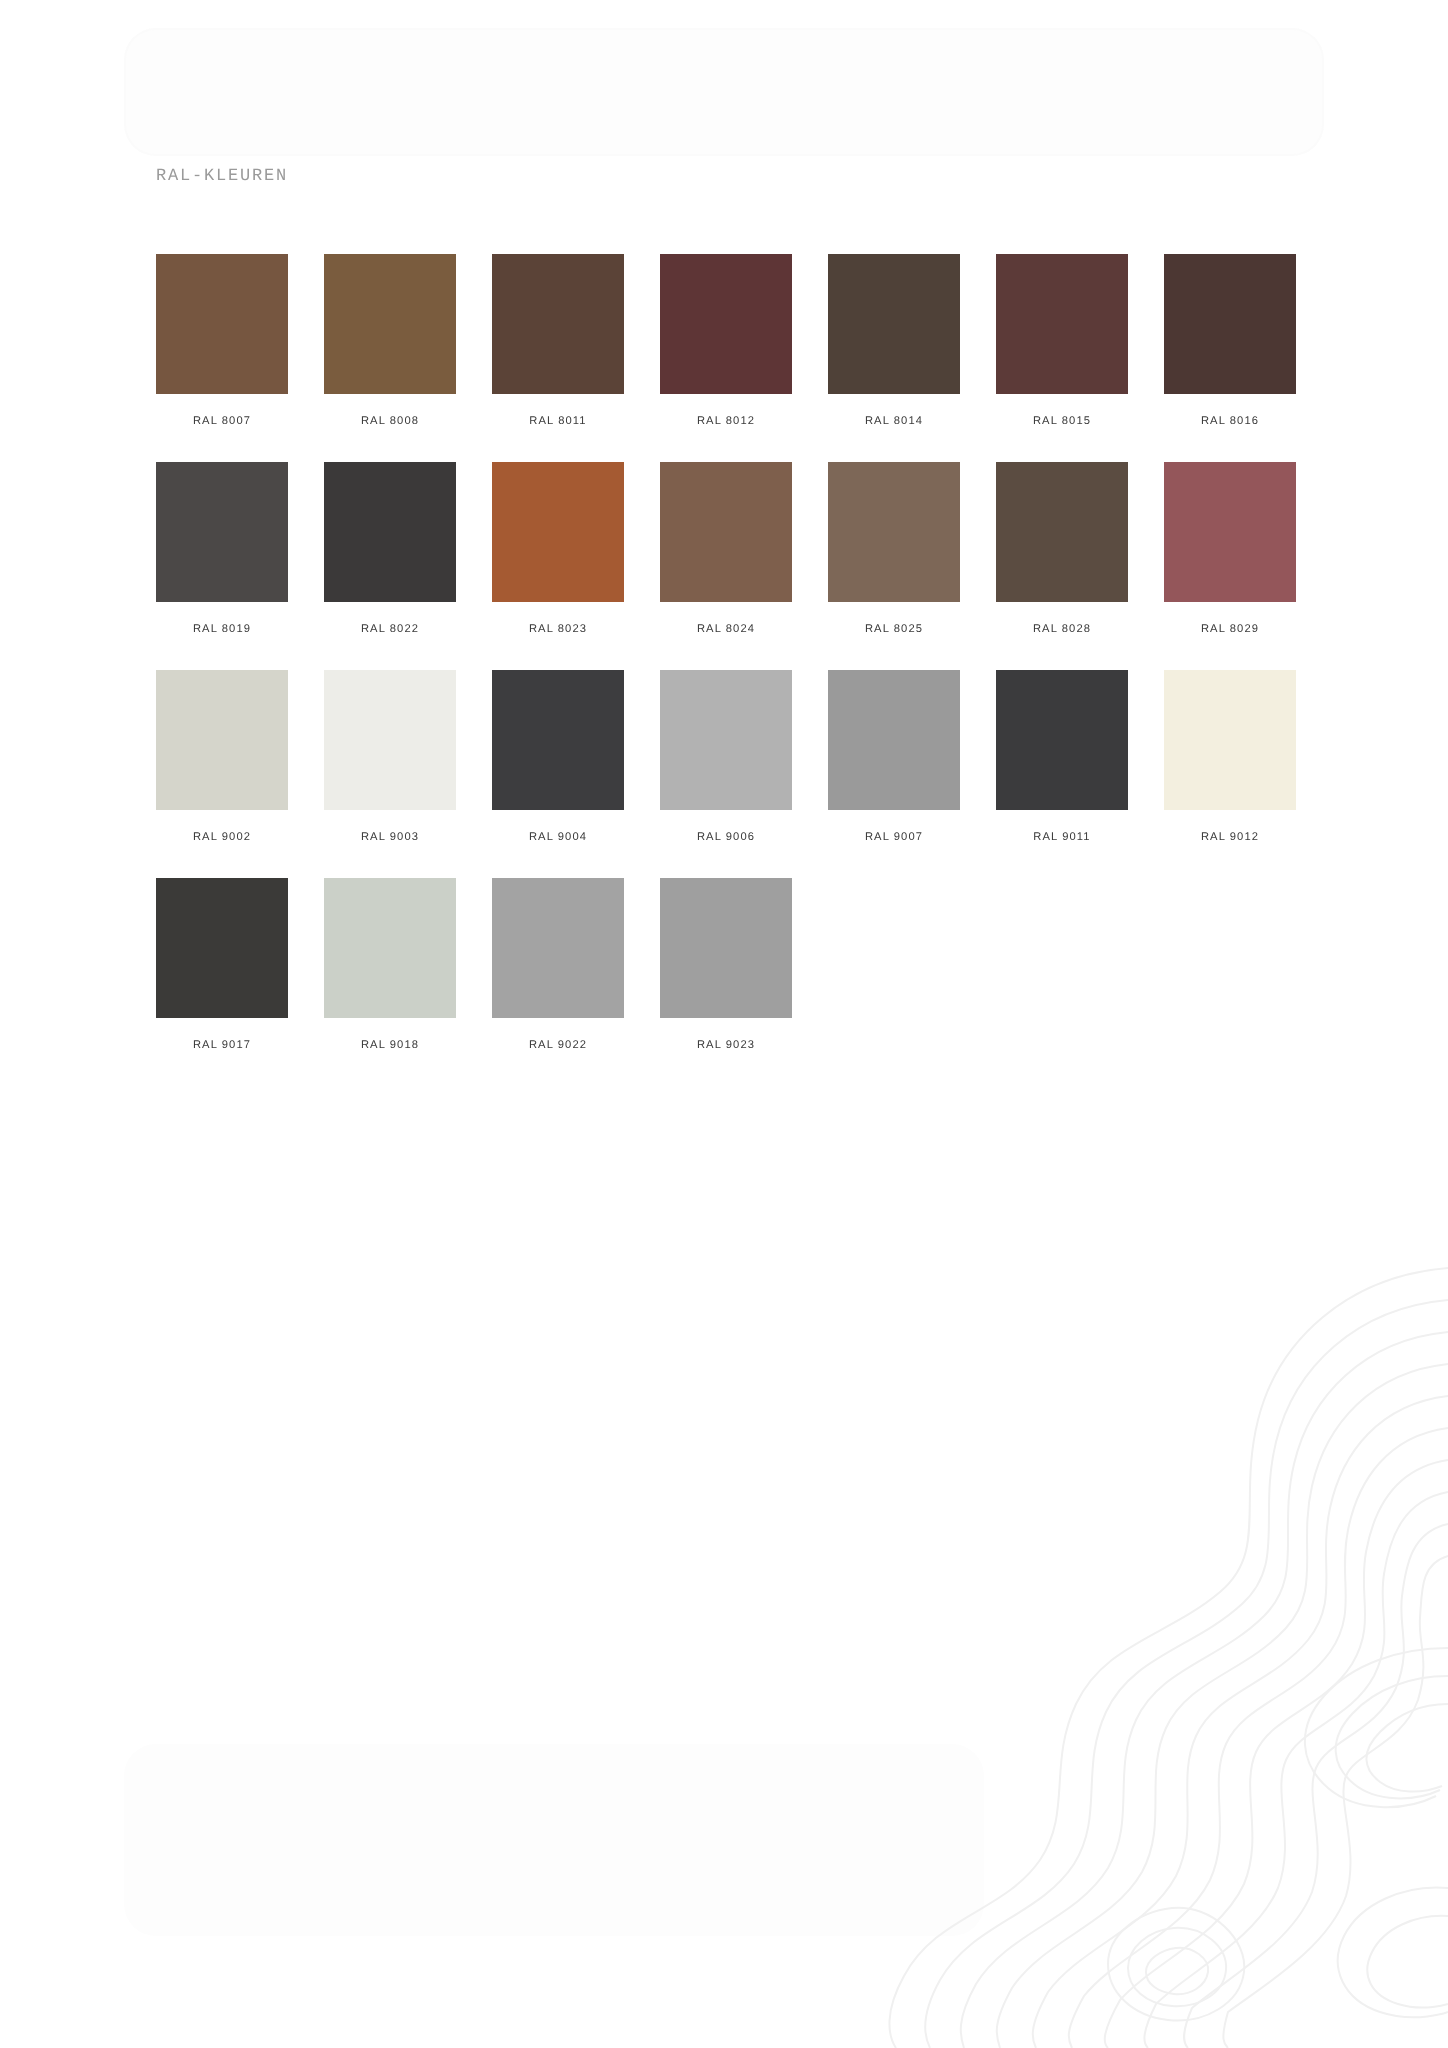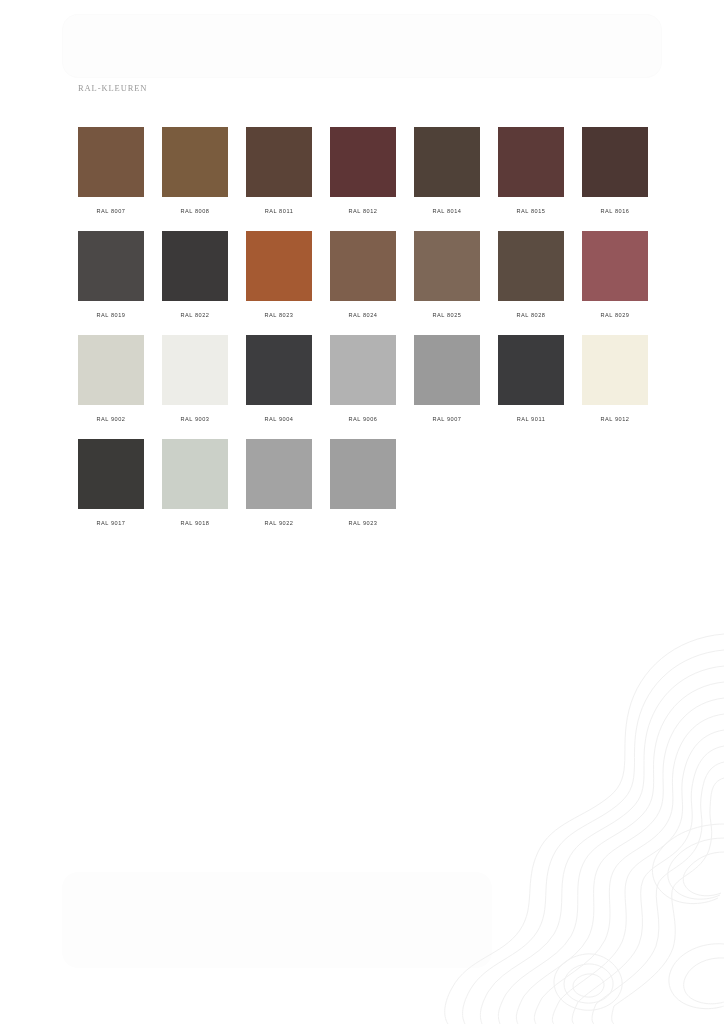--- a/index.html
+++ b/index.html
@@ -51,21 +51,21 @@
 
   
   .page-title {
     position: absolute;
     left: 78px;
     top: 83px;
     font-size: 8.5px;
     letter-spacing: 0.9px;
     color: #9a9a9a;
     text-transform: uppercase;
-    font-family: Liberation Serif, serif;
+    font-family: Liberation Mono, monospace;
   }
 
   
   .grid {
     position: absolute;
     left: 78px;
     top: 127px;
     width: 588px;
   }
   .row {

